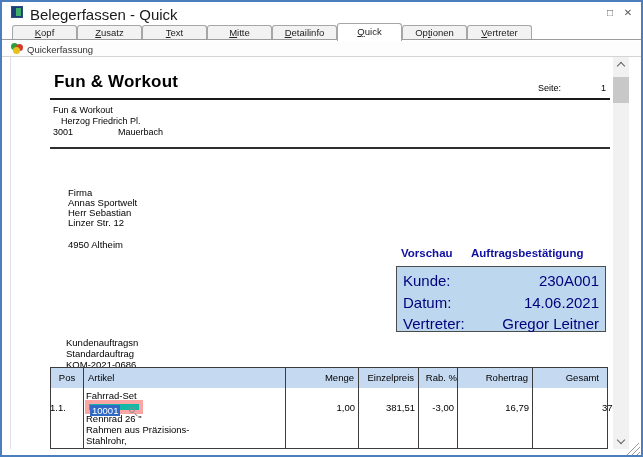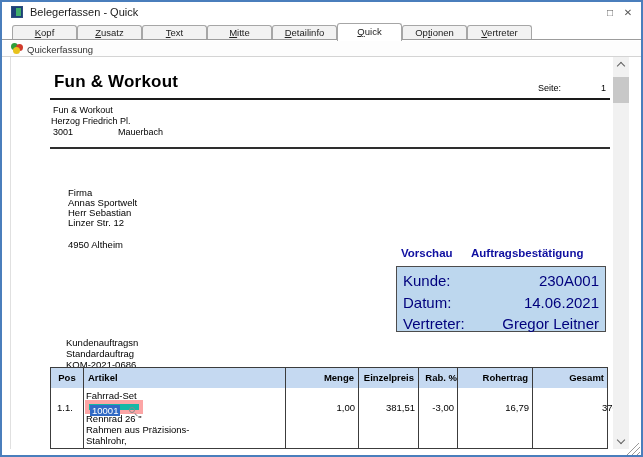--- a/index.html
+++ b/index.html
@@ -6,21 +6,21 @@
   html,body { background:#e8e8e8; font-family:"Liberation Sans","DejaVu Sans",sans-serif; }
   .window{
     position:relative; width:643px; height:457px; background:#ffffff;
     border:2px solid #4a7ebc; overflow:hidden;
     font-family:"Liberation Sans","DejaVu Sans",sans-serif;
   }
   
   .titlebar{ position:absolute; left:0; top:0; width:639px; height:20px; background:#ffffff; }
   .app-icon{ position:absolute; left:9px; top:4px; width:12px; height:12px; border:1px solid #2b4d7e; background:#1d3f77; }
   .app-icon::after{ content:""; position:absolute; right:1px; top:1px; width:5px; height:8px; background:#3fae6a; }
-  .title-text{ position:absolute; left:28px; top:4px; font-size:11px; color:#1a1a1a; }
+  .title-text{ position:absolute; left:28px; top:4px; font-size:15px; color:#1a1a1a; }
   .winbtn{ position:absolute; top:3px; width:18px; height:15px; text-align:center; font-size:10px; color:#555; line-height:15px; cursor:default; }
   .winbtn.max{ right:22px; }
   .winbtn.close{ right:4px; }
   
   .tabstrip{ position:absolute; left:0; top:21px; width:639px; height:17px; }
   .tabstrip::after{ content:""; position:absolute; left:0; right:0; bottom:0; height:1px; background:#9c9c9c; }
   .tab{
     position:absolute; top:2px; height:15px; width:65px; background:#f2f2f2;
     border:1px solid #a6a6a6; border-bottom:none; border-radius:3px 3px 0 0;
     font-size:9.5px; color:#222; text-align:center; line-height:14px; cursor:default;
@@ -41,60 +41,60 @@
     background:#ffffff; overflow:hidden; border-left:1px solid #e0e0e0;
     color:#000;
   }
   .abs{ position:absolute; white-space:nowrap; }
   .doc-title{ left:43px; top:15px; font-size:17px; font-weight:bold; letter-spacing:0.2px; }
   .seite-label{ left:527px; top:26px; font-size:9px; }
   .seite-value{ left:580px; top:26px; width:15px; text-align:right; font-size:9px; }
   .rule1{ left:39px; top:41px; width:560px; height:2px; background:#1a1a1a; }
   .rule2{ left:39px; top:90px; width:560px; height:2px; background:#2e2e2e; }
   .sender{ font-size:9px; line-height:11px; }
-  .s1{ left:42px; top:48px; } .s2{ left:40px; top:59px; } .s3{ left:42px; top:70px; } .s3b{ left:107px; top:70px; }
+  .s1{ left:42px; top:48px; } .s2{ left:50px; top:59px; } .s3{ left:42px; top:70px; } .s3b{ left:107px; top:70px; }
   .recip{ font-size:9.5px; line-height:10px; }
   .r1{ left:57px; top:131px; } .r2{ left:57px; top:141px; } .r3{ left:57px; top:151px; } .r4{ left:57px; top:161px; } .r5{ left:57px; top:183px; }
   .vs-title{ top:190px; font-size:11.5px; font-weight:bold; color:#0f0fa0; }
   .vs-title.l{ left:390px; } .vs-title.r{ left:460px; }
   .vs-box{
     left:385px; top:209px; width:210px; height:66px;
     background:#bdd7ee; border:1px solid #4c4c4c;
   }
   .vs-row{ position:absolute; left:6px; right:6px; height:14px; font-size:15px; color:#00007d; }
   .vs-row .lab{ position:absolute; left:0; }
   .vs-row .val{ position:absolute; right:0; }
   .vrow0{ top:5px; } .vrow1{ top:27px; } .vrow2{ top:48px; }
   .order{ font-size:9.5px; line-height:11px; z-index:1; }
   .o1{ left:55px; top:280px; } .o2{ left:55px; top:291px; } .o3{ left:55px; top:302px; }
   
   .tbl-header{
     left:39px; top:310px; width:558px; height:22px;
-    background:#c5d9f1; border:1px solid #3c3c3c; z-index:2;font-weight:bold;
+    background:#c5d9f1; border:1px solid #3c3c3c; z-index:2;
   }
   .tbl-body{
     left:39px; top:331px; width:558px; height:61px;
     border-left:1px solid #3c3c3c; border-right:1px solid #3c3c3c; border-bottom:1px solid #3c3c3c;
     background:#ffffff; z-index:2;
   }
   .hcell{ position:absolute; top:0; height:20px; line-height:20px; font-size:9.5px; color:#000; border-right:1px solid #3c3c3c; }
   .hcell:last-child{ border-right:none; }
   .bcol{ position:absolute; top:0; height:60px; border-right:1px solid #3c3c3c; }
   .bcol:last-child{ border-right:none; }
   
   .c-pos{ left:0;   width:33px;  text-align:center; }
   .c-art{ left:33px; width:202px; padding-left:4px; }
   .c-mng{ left:235px; width:73px; text-align:right; padding-right:4px; }
   .c-epr{ left:308px; width:60px; text-align:right; padding-right:4px; }
   .c-rab{ left:368px; width:39px; text-align:right; padding-right:0; }
   .c-roh{ left:407px; width:75px; text-align:right; padding-right:4px; }
-  .c-ges{ left:482px; width:75px; text-align:right; padding-right:4px; }
+  .c-ges{ left:482px; width:75px; text-align:right; padding-right:9px; }
   .cell-text{ position:absolute; font-size:9.5px; line-height:11px; z-index:3; }
   .art-name{ left:75px; top:333px; }
-  .pos-val{ left:39px; top:345px; width:30px; text-align:center; }
+  .pos-val{ left:39px; top:345px; width:30px; text-align:left; }
   .item-input{
     left:74px; top:343px; width:58px; height:14px;
     background:#14b8a6; border:4px solid #fca5a5; z-index:3;
   }
   .sel-text{ position:absolute; left:1px; top:1px; background:#316ac5; color:#fff; font-size:9.5px; line-height:11px; padding:0 2px; }
   .mag{ position:absolute; right:4px; top:3px; width:6px; height:6px; border:1px solid #8a8a8a; border-radius:50%; }
   .mag::after{ content:""; position:absolute; left:5px; top:5px; width:4px; height:1px; background:#8a8a8a; transform:rotate(45deg); transform-origin:0 0; }
   .num{ top:345px; }
   .n-mng{ left:274px; width:70px; text-align:right; }
   .n-epr{ left:347px; width:57px; text-align:right; }

